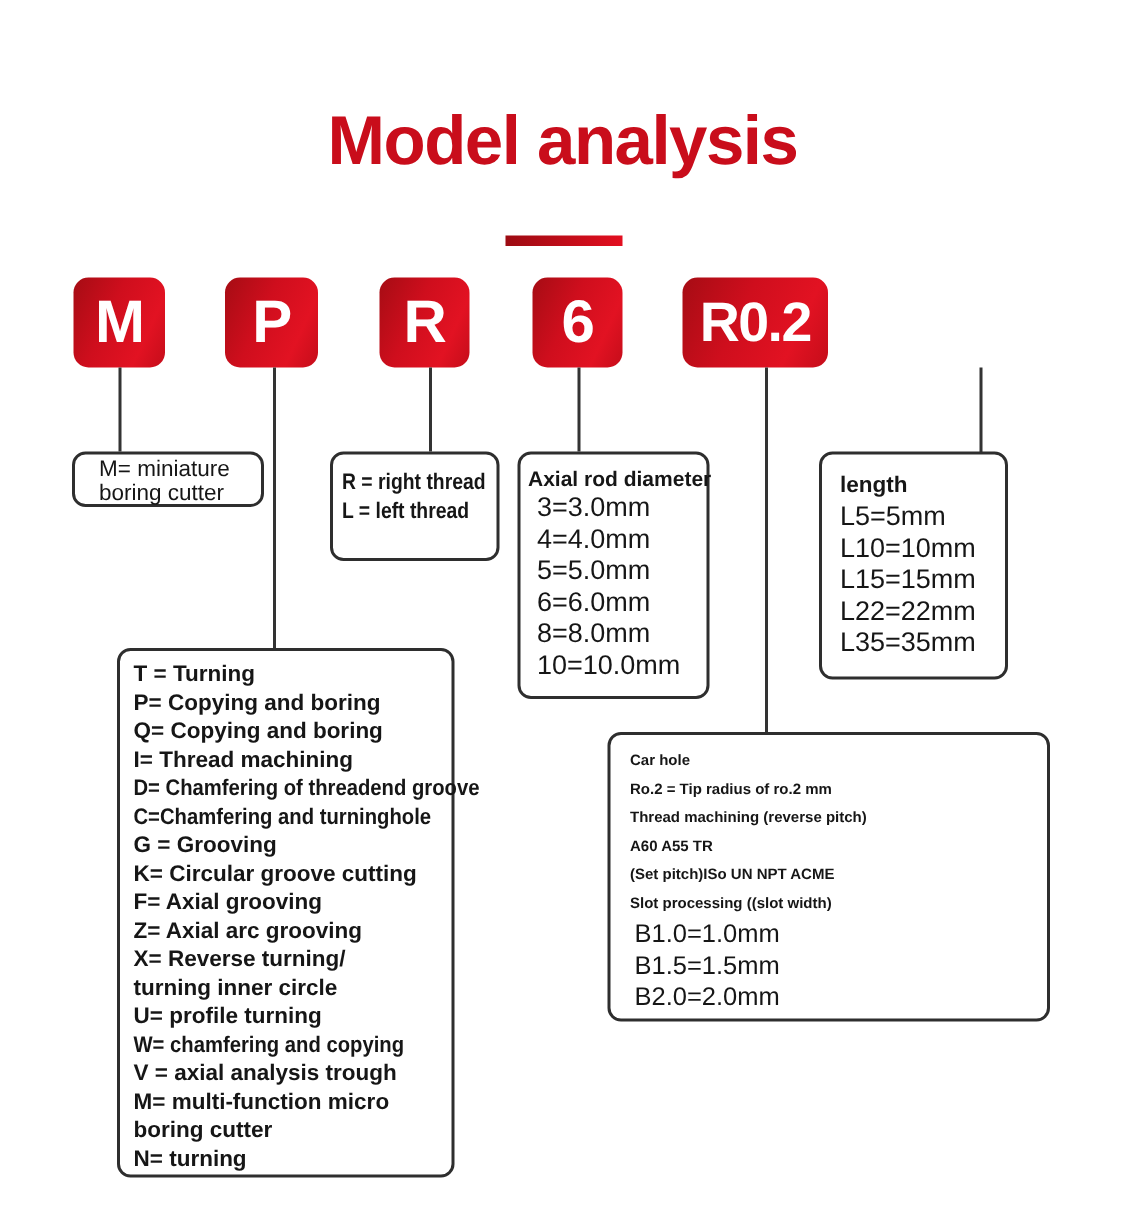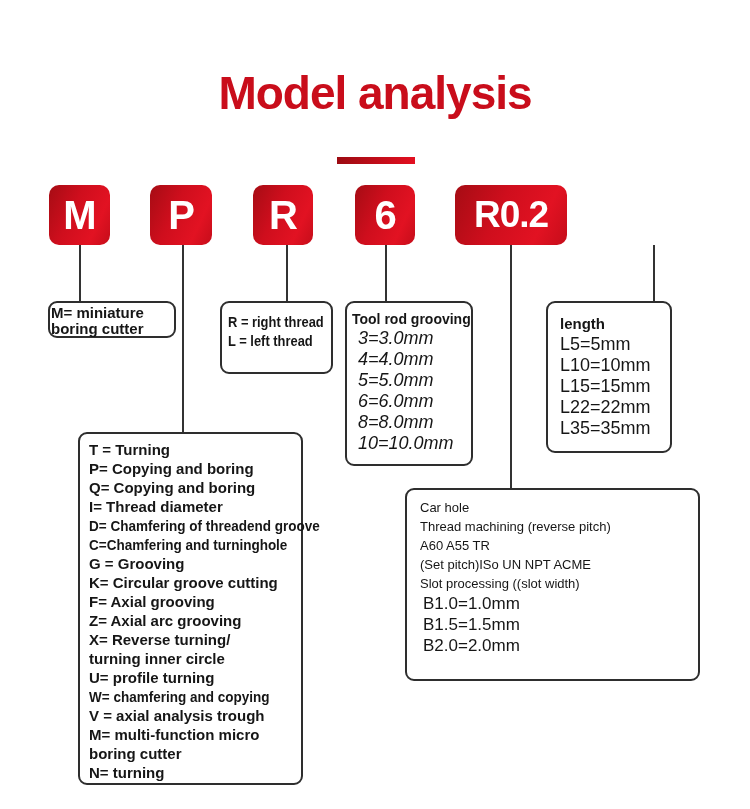--- a/index.html
+++ b/index.html
@@ -20,49 +20,49 @@
   .badge{
     position:absolute;top:185px;height:60px;border-radius:10px;
     background:linear-gradient(115deg,#a60c14 0%,#cf0e1d 40%,#e21222 75%,#c50d1a 100%);
     color:#ffffff;font-weight:bold;display:flex;align-items:center;justify-content:center;
     font-size:40px;letter-spacing:-1px;
   }
   .badge-m{left:49px;width:61px}
   .badge-p{left:150px;width:62px}
   .badge-r{left:253px;width:60px}
   .badge-6{left:355px;width:60px}
-  .badge-r02{left:455px;width:112px;font-size:37px}
+  .badge-r02{left:455px;width:97px;font-size:37px}
   .badge-l22{left:607px;width:86px;font-size:37px}
   
   .vline{position:absolute;width:2px;background:#333333;}
   .line-m  {left:79px; top:245px;height:56px}
   .line-p  {left:182px;top:245px;height:187px}
   .line-r  {left:286px;top:245px;height:56px}
   .line-6  {left:385px;top:245px;height:56px}
   .line-r02{left:510px;top:245px;height:243px}
   .line-l22{left:653px;top:245px;height:57px}
   
   .box{
     position:absolute;background:#ffffff;border:2px solid #2e2e2e;border-radius:9px;
     box-sizing:border-box;white-space:nowrap;
   }
-  .box-miniature{left:48px;top:301px;width:128px;height:37px;padding:2px 1px;
-    font-size:15px;font-weight:bold;line-height:16px;}
+  .box-miniature{left:48px;top:301px;width:128px;height:37px;padding:2px 16px;
+    font-size:15px;font-weight:normal;line-height:16px;}
   .box-thread{left:220px;top:301px;width:113px;height:73px;padding:9px 6px;
     font-size:15px;font-weight:bold;line-height:19px;}
   .box-toolrod{left:345px;top:301px;width:128px;height:165px;padding:7px 5px;}
   .box-toolrod .hd{font-size:14px;font-weight:bold;line-height:18px;}
-  .box-toolrod .val{font-size:18px;line-height:21px;padding-left:6px;font-style:italic;}
+  .box-toolrod .val{font-size:18px;line-height:21px;padding-left:6px;}
   .box-length{left:546px;top:301px;width:126px;height:152px;padding:11px 12px;}
   .box-length .hd{font-size:15px;font-weight:bold;line-height:20px;}
   .box-length .val{font-size:18px;line-height:21px;}
   .box-cutters{left:78px;top:432px;width:225px;height:353px;padding:6px 9px;
     font-size:15px;font-weight:bold;line-height:19px;}
   .box-carhole{left:405px;top:488px;width:295px;height:193px;padding:8px 13px;}
-  .box-carhole .bl{font-size:13px;font-weight:normal;line-height:19px;}
+  .box-carhole .bl{font-size:10px;font-weight:bold;line-height:19px;}
   .box-carhole .val{font-size:17px;line-height:21px;padding-left:3px;}
   
   .sq{transform:scaleX(.86);transform-origin:left center;}
   .cond{transform:scaleX(.90);transform-origin:left center;}
 </style>
 </head>
 <body>
 
 <div class="canvas">
 
@@ -86,21 +86,21 @@
     <div>M= miniature</div>
     <div>boring cutter</div>
   </div>
 
   <div class="box box-thread">
     <div class="sq">R = right thread</div>
     <div class="sq">L = left thread</div>
   </div>
 
   <div class="box box-toolrod">
-    <div class="hd">Tool rod grooving</div>
+    <div class="hd">Axial rod diameter</div>
     <div class="val">3=3.0mm</div>
     <div class="val">4=4.0mm</div>
     <div class="val">5=5.0mm</div>
     <div class="val">6=6.0mm</div>
     <div class="val">8=8.0mm</div>
     <div class="val">10=10.0mm</div>
   </div>
 
   <div class="box box-length">
     <div class="hd">length</div>
@@ -108,39 +108,40 @@
     <div class="val">L10=10mm</div>
     <div class="val">L15=15mm</div>
     <div class="val">L22=22mm</div>
     <div class="val">L35=35mm</div>
   </div>
 
   <div class="box box-cutters">
     <div>T = Turning</div>
     <div>P= Copying and boring</div>
     <div>Q= Copying and boring</div>
-    <div>I= Thread diameter</div>
+    <div>I= Thread machining</div>
     <div class="cond">D= Chamfering of threadend groove</div>
     <div class="cond">C=Chamfering and turninghole</div>
     <div>G = Grooving</div>
     <div>K= Circular groove cutting</div>
     <div>F= Axial grooving</div>
     <div>Z= Axial arc grooving</div>
     <div>X= Reverse turning/</div>
     <div>turning inner circle</div>
     <div>U= profile turning</div>
     <div class="cond">W= chamfering and copying</div>
     <div>V = axial analysis trough</div>
     <div>M= multi-function micro</div>
     <div>boring cutter</div>
     <div> N= turning</div>
   </div>
 
   <div class="box box-carhole">
     <div class="bl">Car hole</div>
+    <div class="bl">Ro.2 = Tip radius of ro.2 mm</div>
     <div class="bl">Thread machining (reverse pitch)</div>
     <div class="bl">A60 A55 TR</div>
     <div class="bl">(Set pitch)ISo UN NPT ACME</div>
     <div class="bl">Slot processing ((slot width)</div>
     <div class="val">B1.0=1.0mm</div>
     <div class="val">B1.5=1.5mm</div>
     <div class="val">B2.0=2.0mm</div>
   </div>
 
 </div>

